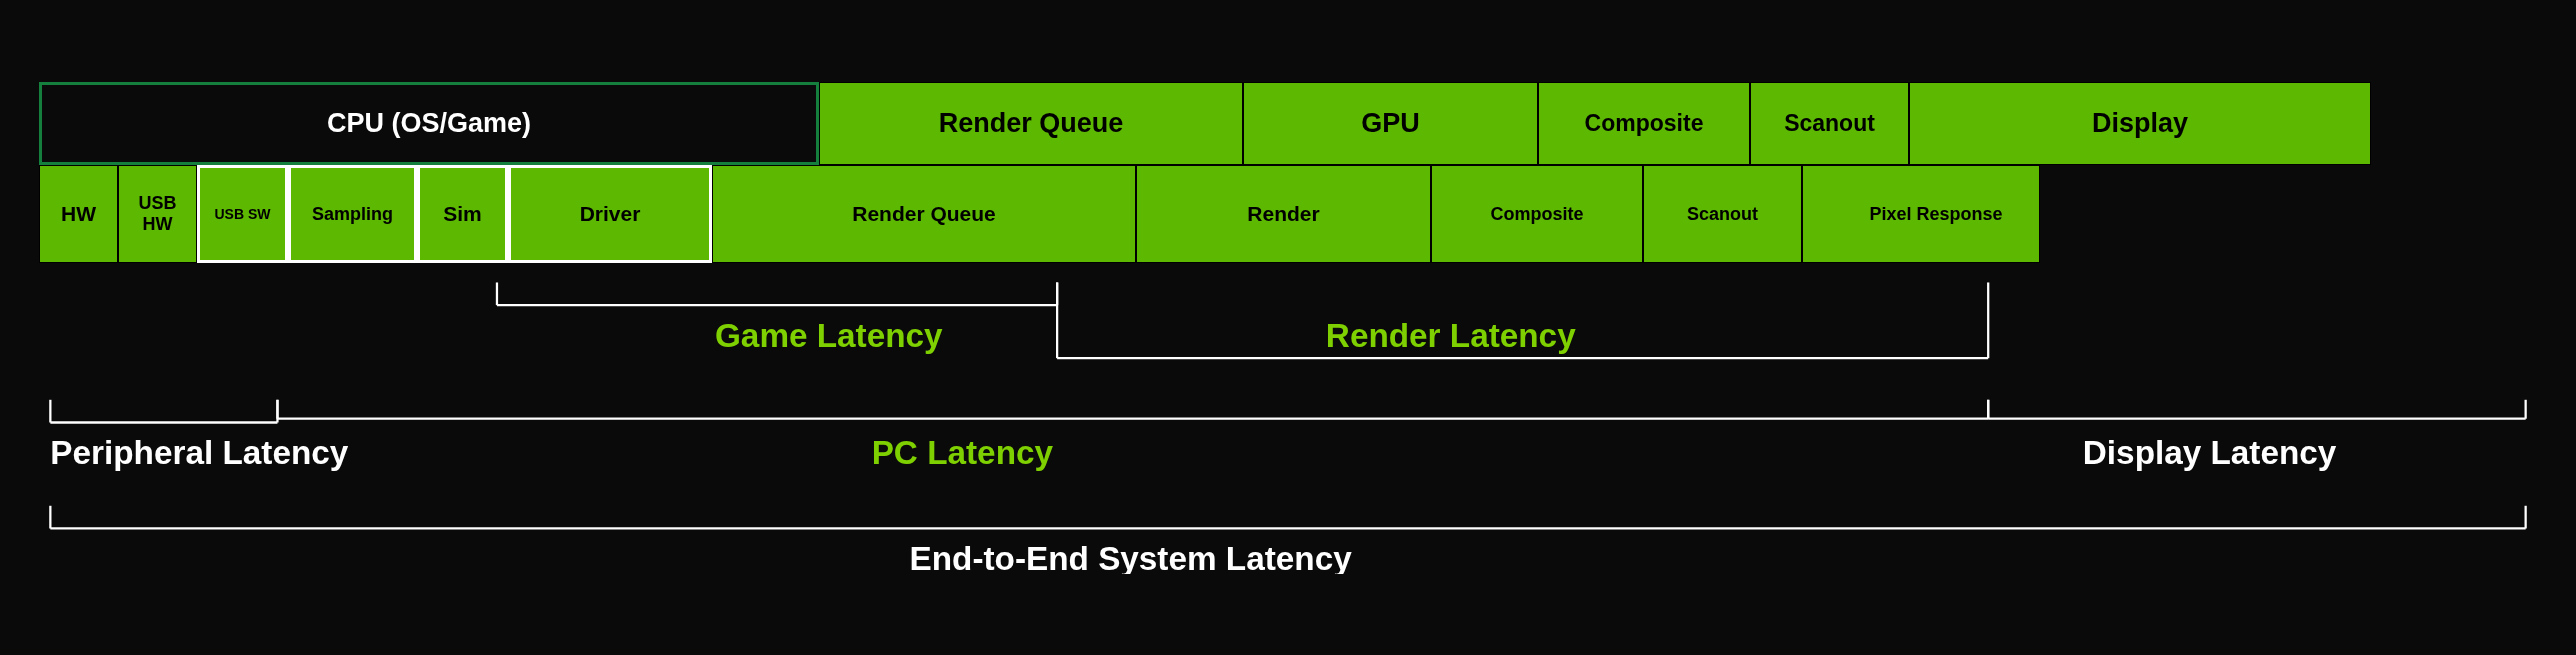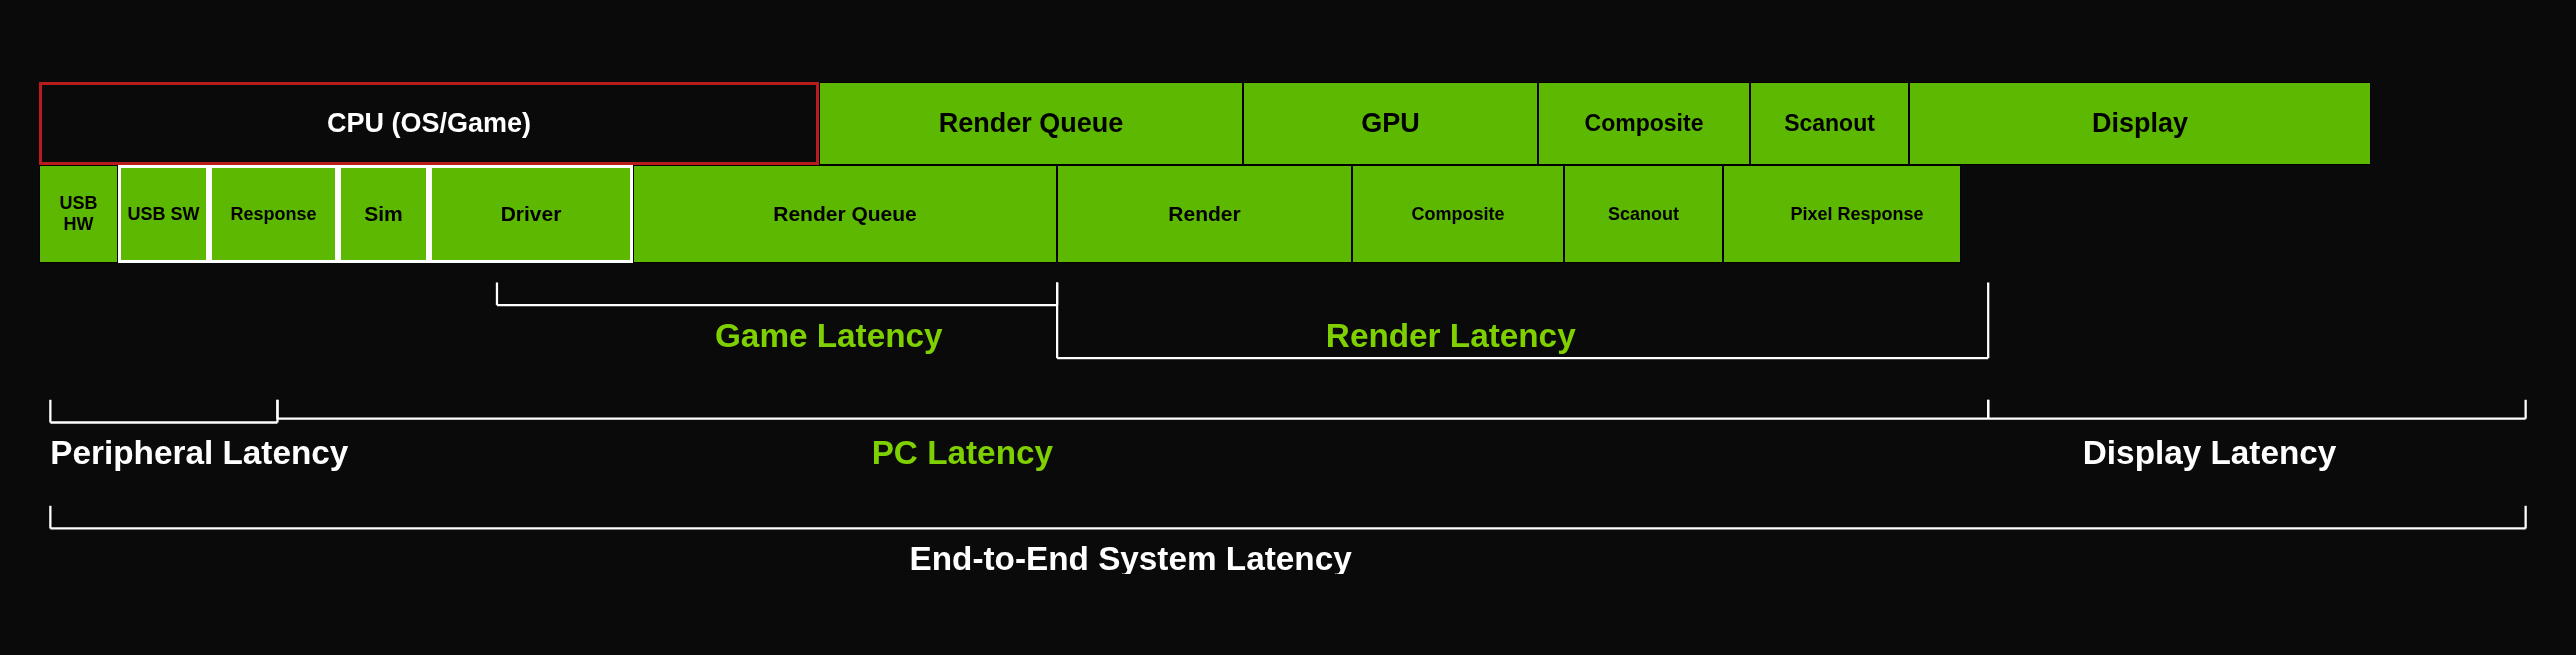--- a/index.html
+++ b/index.html
@@ -31,21 +31,21 @@
       background: #5cb800;
       border: 1.5px solid #000;
       font-size: 27px;
       font-weight: bold;
       color: #000;
       text-align: center;
       flex-shrink: 0;
     }
     .top-box.outline {
       background: transparent;
-      border: 3px solid #b91c1c;
+      border: 3px solid #15803d;
       color: #ffffff;
       z-index: 1;
     }
     
     .sub-row {
       display: flex;
       width: 100%;
       height: 98px;
       margin-top: 0px;
     }
@@ -80,23 +80,24 @@
   <div class="top-row">
     <div class="top-box outline" style="width:780px; position:relative; z-index:2;">CPU (OS/Game)</div>
     <div class="top-box" style="width:424px;">Render Queue</div>
     <div class="top-box" style="width:295px;">GPU</div>
     <div class="top-box" style="width:212px; font-size:23px;">Composite</div>
     <div class="top-box" style="width:159px; font-size:23px;">Scanout</div>
     <div class="top-box" style="width:462px;">Display</div>
   </div>
 
   <div class="sub-row">
+    <div class="sub-box" style="width:79px;">HW</div>
     <div class="sub-box" style="width:79px; font-size:18px;">USB HW</div>
-    <div class="sub-box white-outline" style="width:91px; font-size:18px;">USB SW</div>
-    <div class="sub-box white-outline" style="width:129px; font-size:18px;">Response</div>
+    <div class="sub-box white-outline" style="width:91px; font-size:14px;">USB SW</div>
+    <div class="sub-box white-outline" style="width:129px; font-size:18px;">Sampling</div>
     <div class="sub-box white-outline" style="width:91px;text-align:center;">Sim</div>
     <div class="sub-box white-outline" style="width:204px;">Driver</div>
     <div class="sub-box" style="width:424px;">Render Queue</div>
     <div class="sub-box" style="width:295px;">Render</div>
     <div class="sub-box" style="width:212px; font-size:18px;">Composite</div>
     <div class="sub-box" style="width:159px; font-size:18px;">Scanout</div>
     <div class="sub-box" style="width:238px; font-size:18px;padding-left:34px;">Pixel Response</div>
   </div>
 
   <div class="bracket-section" style="height: 303px; position:relative;">

